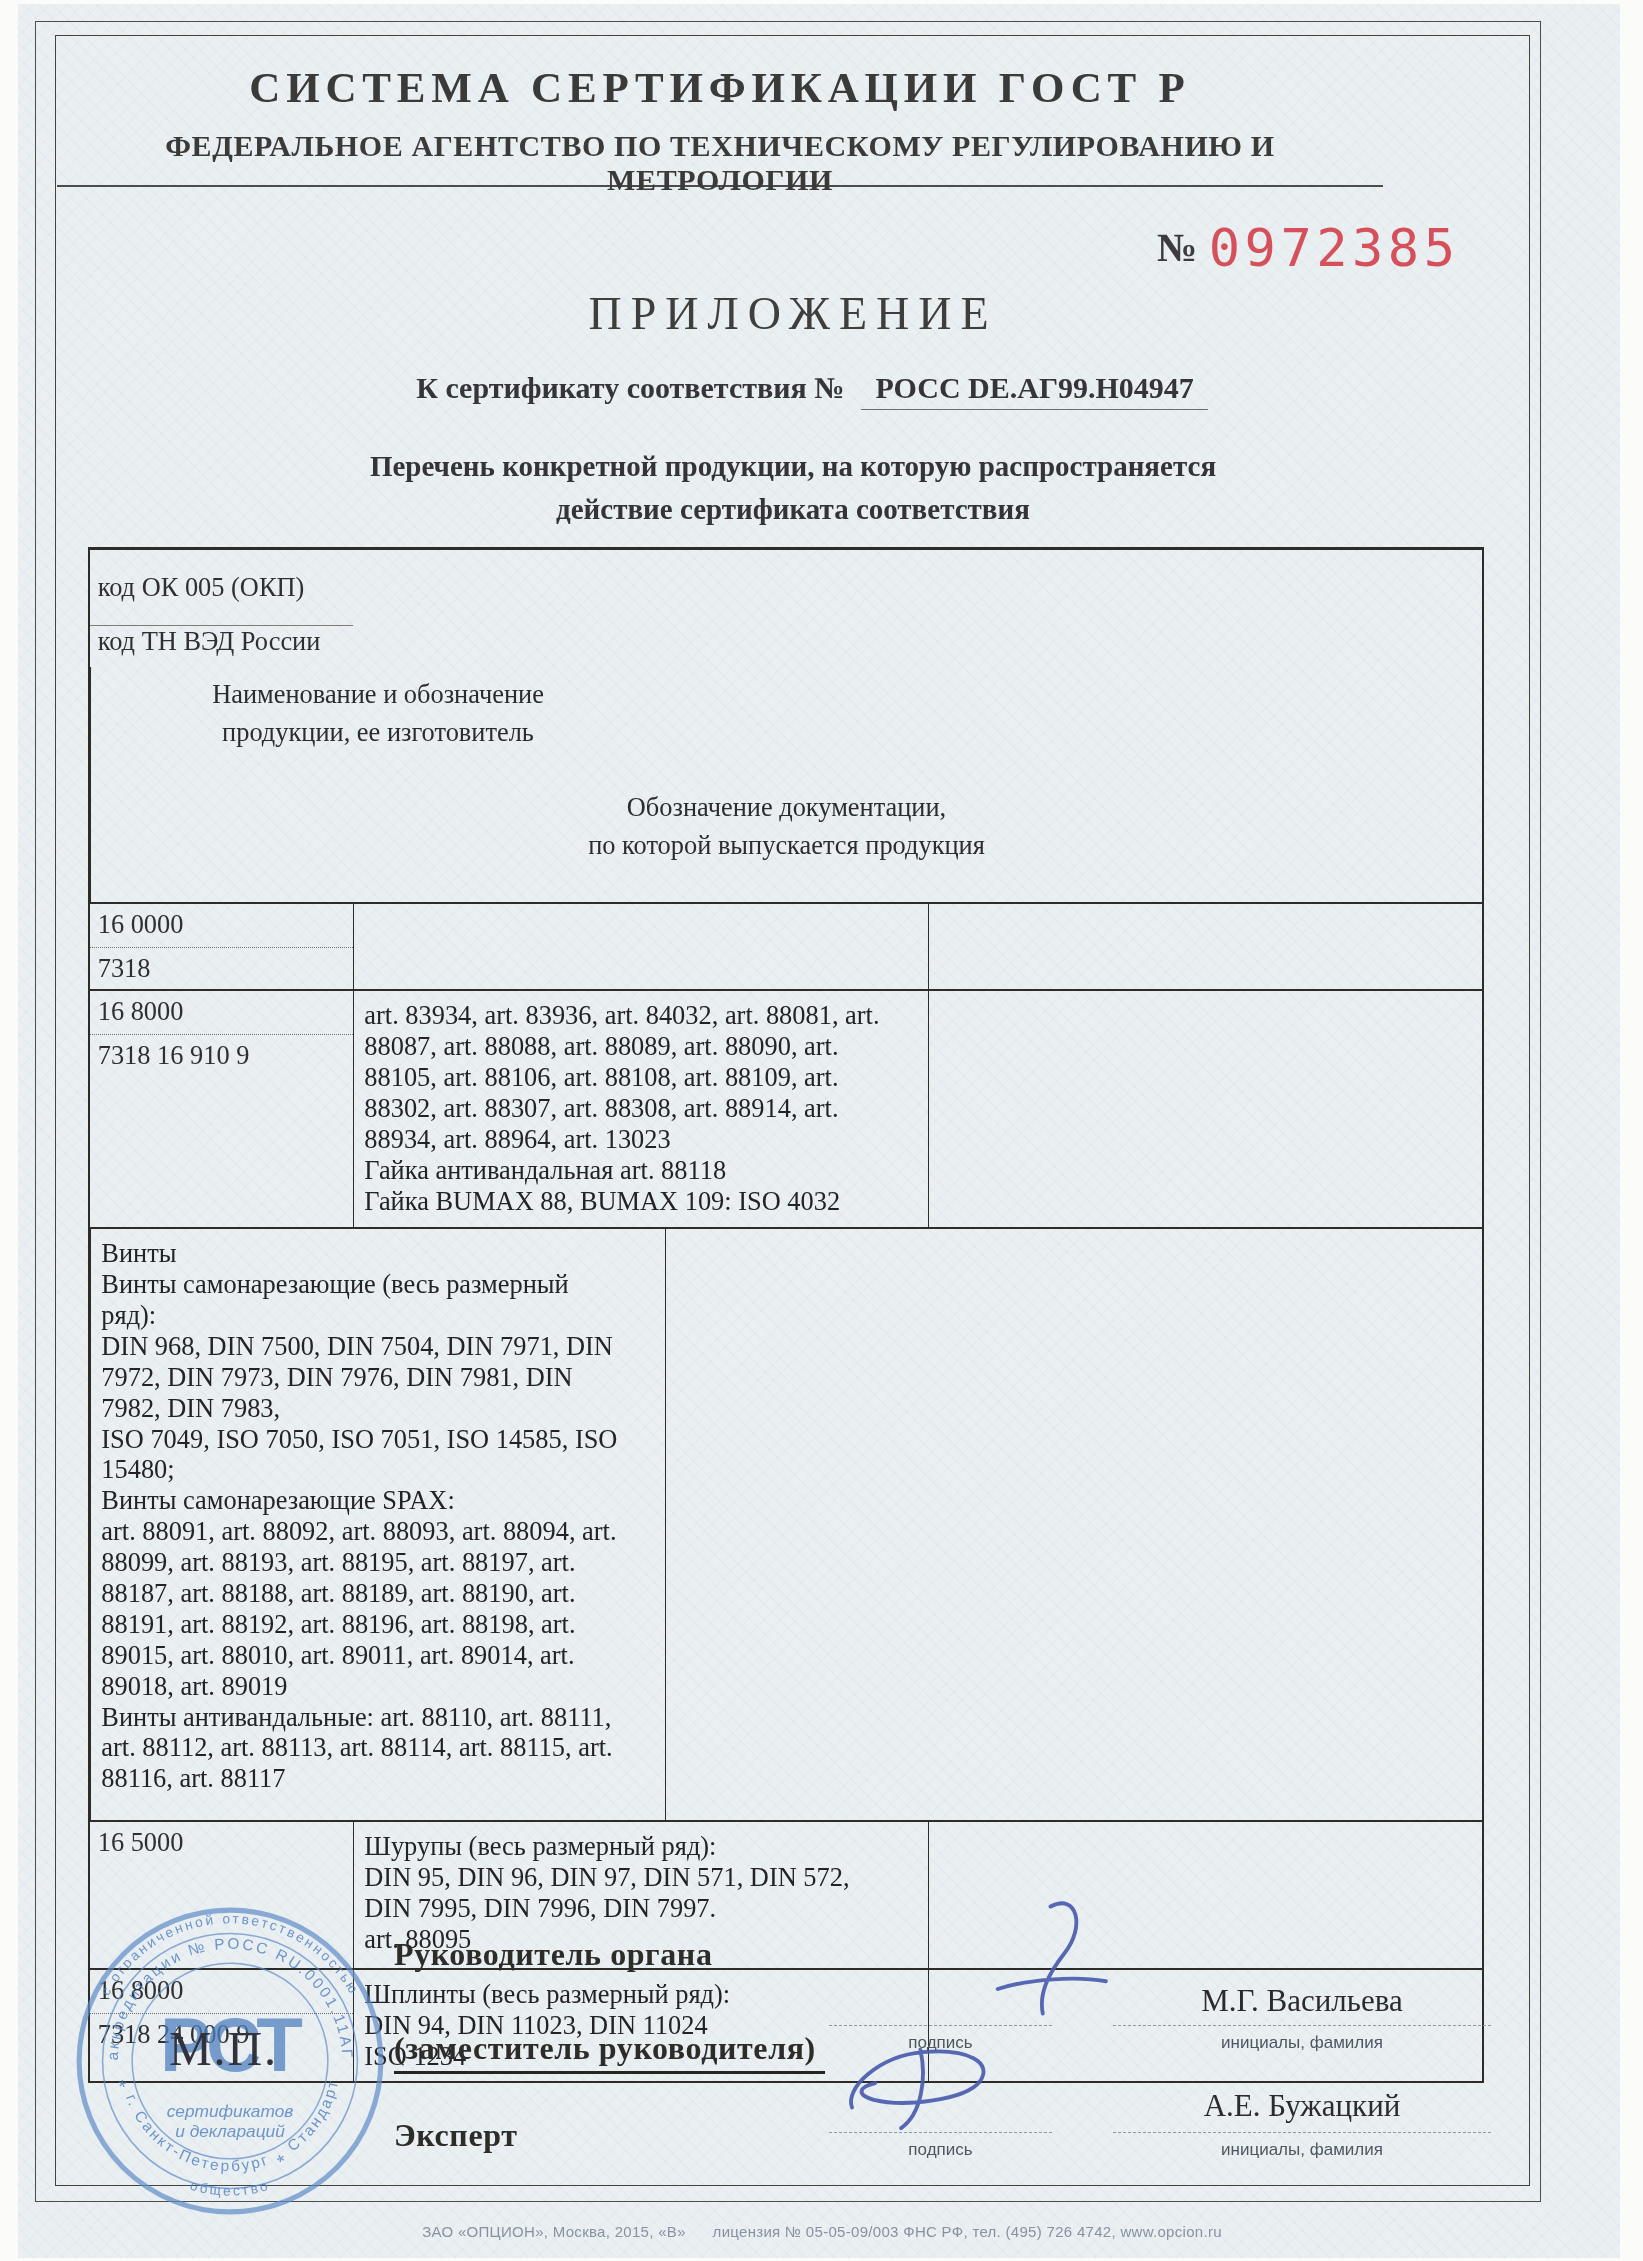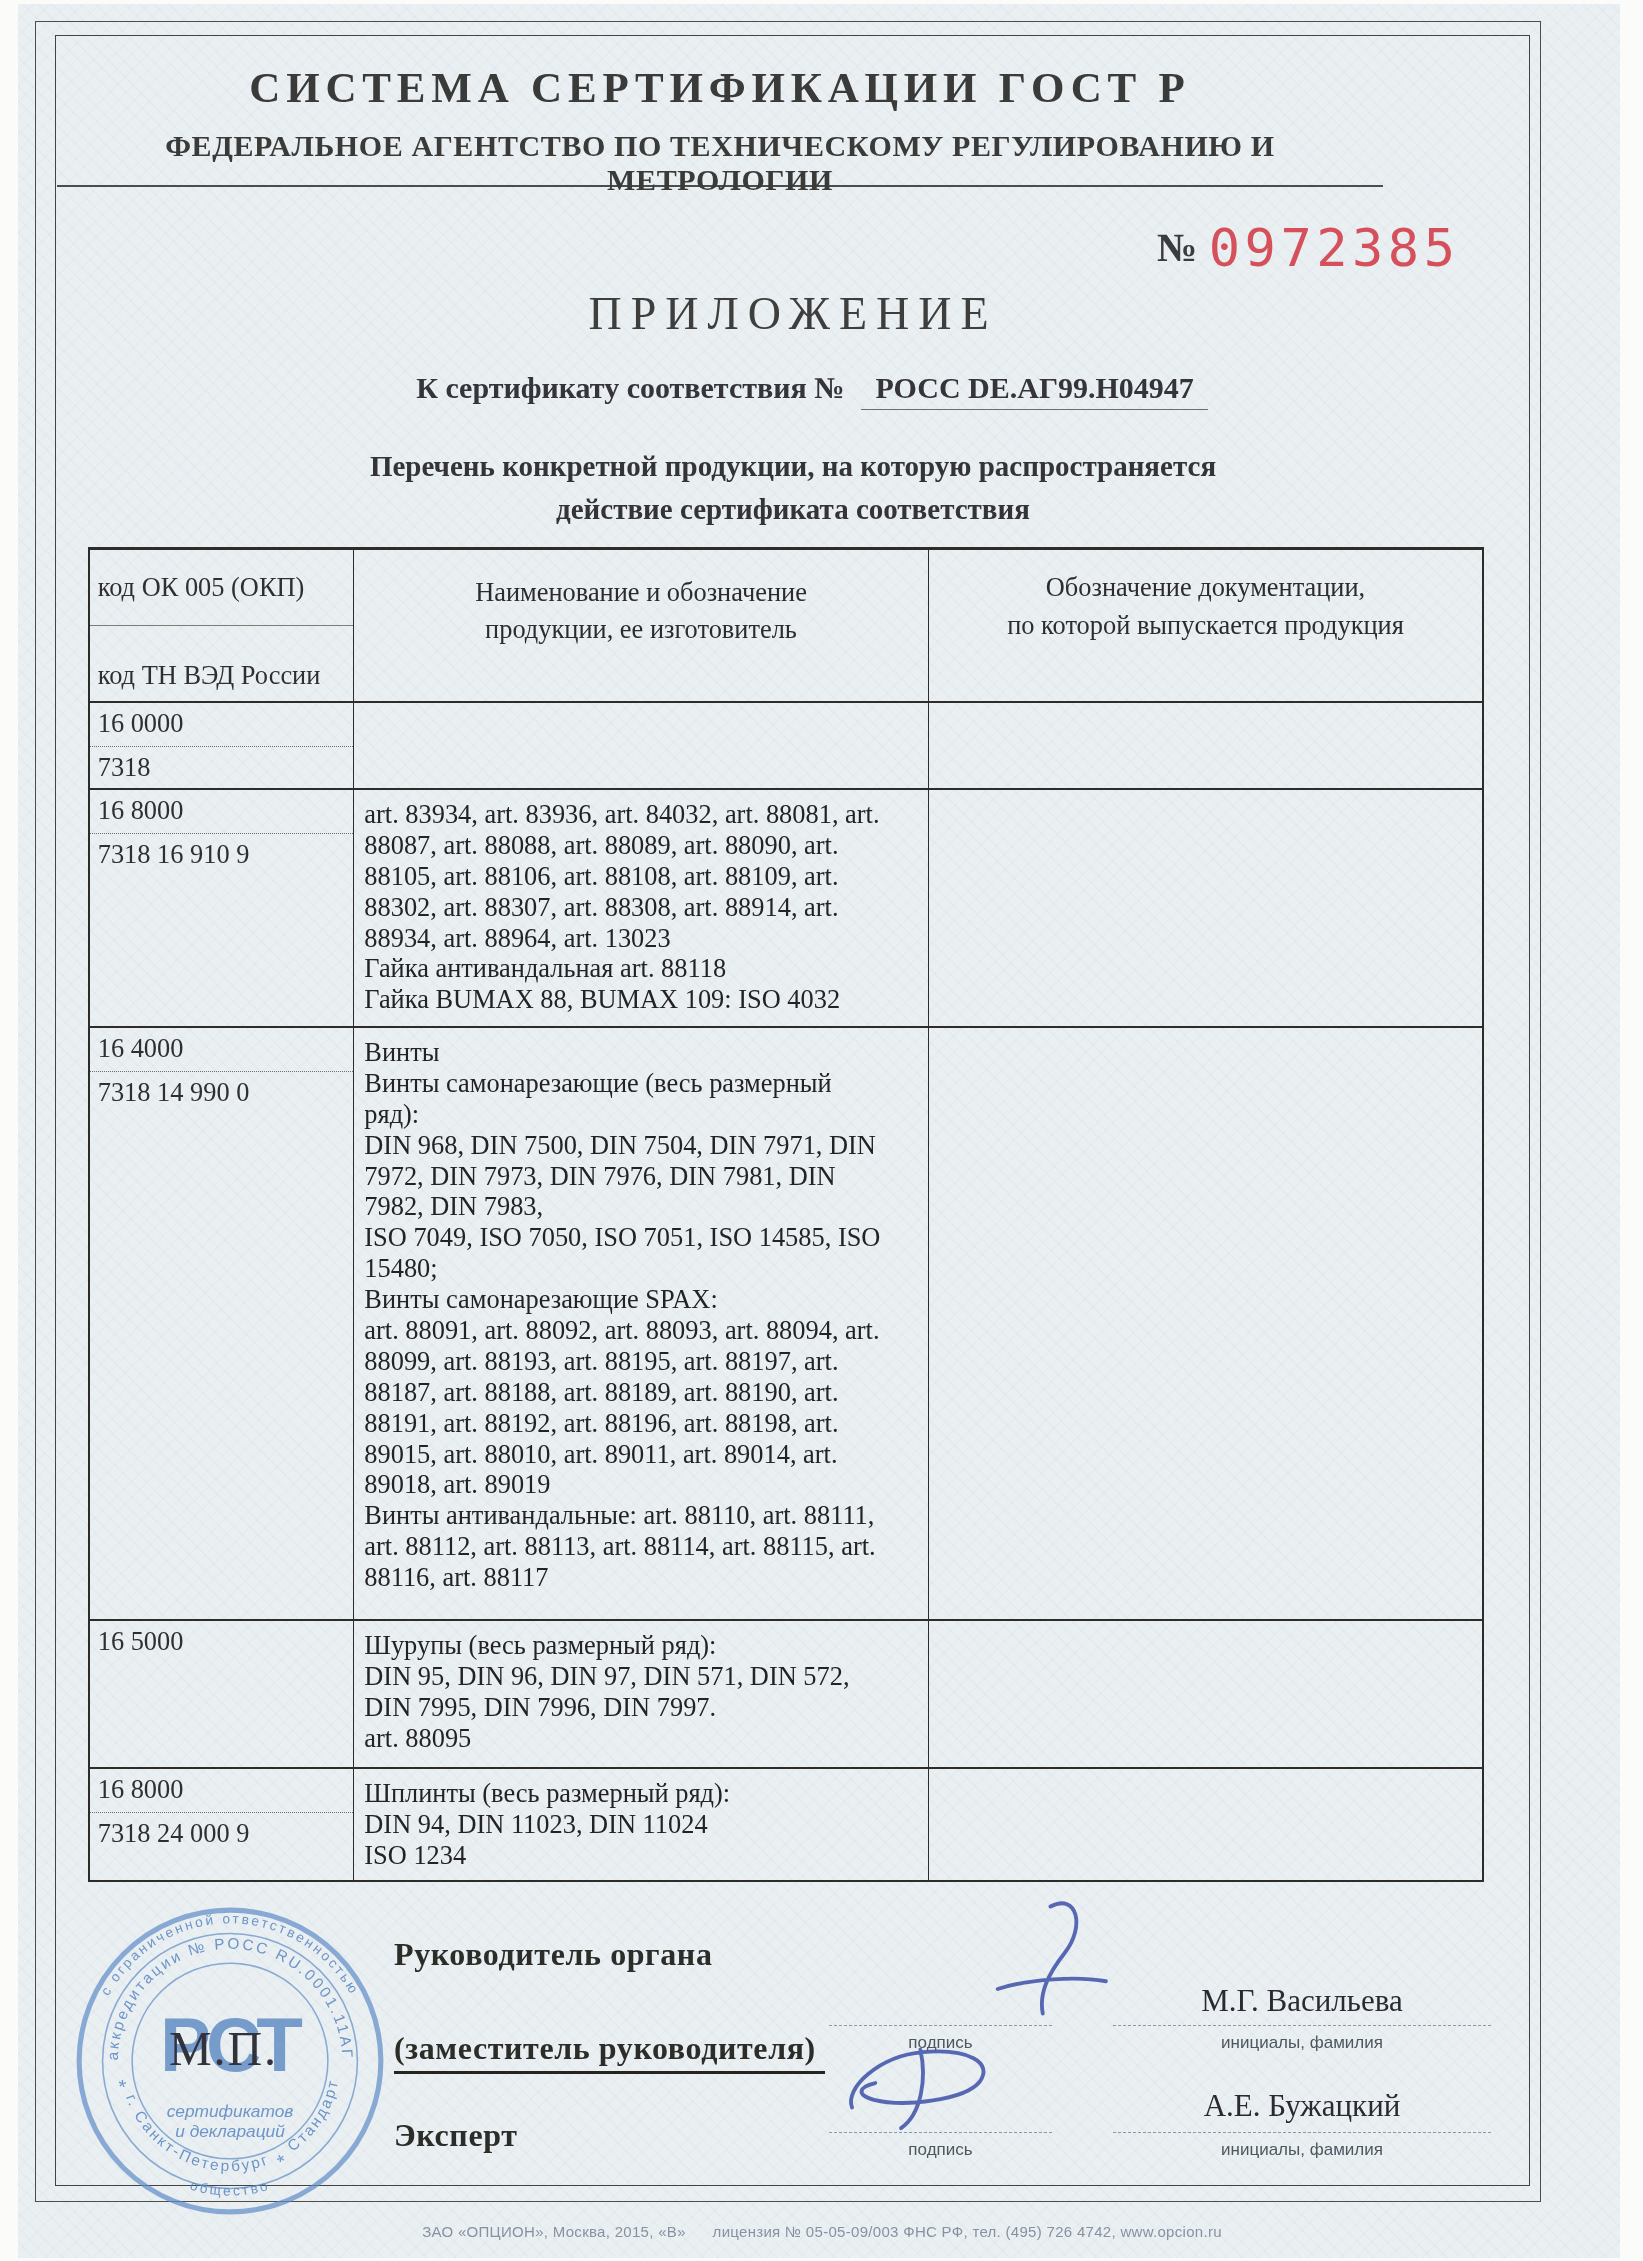--- a/index.html
+++ b/index.html
@@ -60,21 +60,21 @@
     position:absolute;left:0;top:445px;width:1586px;text-align:center;
     font-size:29px;font-weight:bold;line-height:1.47;color:#333338;
   }
   .prelines{white-space:pre-line;}
   
   .ptable{
     position:absolute;left:88px;top:547px;width:1396px;
     border:2.6px solid #2d2c28;border-top-width:3.2px;
   }
   .trow{display:flex;border-top:2.6px solid #2d2c28;}
-  .trow:first-child{border-top:none;}
+  .trow:first-child{border-top:none;flex-direction:column;}
   .c1{width:263px;flex:none;font-size:26.4px;color:#2f2f33;}
   .c2{
     width:575px;flex:none;border-left:1.9px solid #2d2c28;
     padding:9px 10.3px 6.4px 10.3px;font-size:26.4px;line-height:1.17;color:#232327;
   }
   .c3{flex:1;border-left:1.9px solid #2d2c28;}
   .okp{padding:5.2px 7.7px 6.4px 7.7px;}
   .okp.dotted{border-bottom:1.9px dotted #6f6f6a;}
   .tnved{padding:5.2px 7.7px;}
   .c1head{display:flex;flex-direction:column;}
@@ -203,24 +203,20 @@
 88087, art. 88088, art. 88089, art. 88090, art.
 88105, art. 88106, art. 88108, art. 88109, art.
 88302, art. 88307, art. 88308, art. 88914, art.
 88934, art. 88964, art. 13023
 Гайка антивандальная  art. 88118
 Гайка BUMAX 88, BUMAX 109: ISO 4032</div>
       <div class="c3"></div>
     </div>
 
     <div class="trow" style="min-height:593px">
-      <div class="c1">
-        <div class="okp dotted">16 4000</div>
-        <div class="tnved">7318 14 990 0</div>
-      </div>
       <div class="c2 prelines">Винты
 Винты самонарезающие  (весь размерный
 ряд):
 DIN 968, DIN 7500, DIN 7504, DIN 7971, DIN
 7972, DIN 7973, DIN 7976, DIN 7981, DIN
 7982, DIN 7983,
 ISO 7049, ISO 7050, ISO 7051, ISO 14585, ISO
 15480;
 Винты самонарезающие SPAX:
 art. 88091, art. 88092, art. 88093, art. 88094, art.

